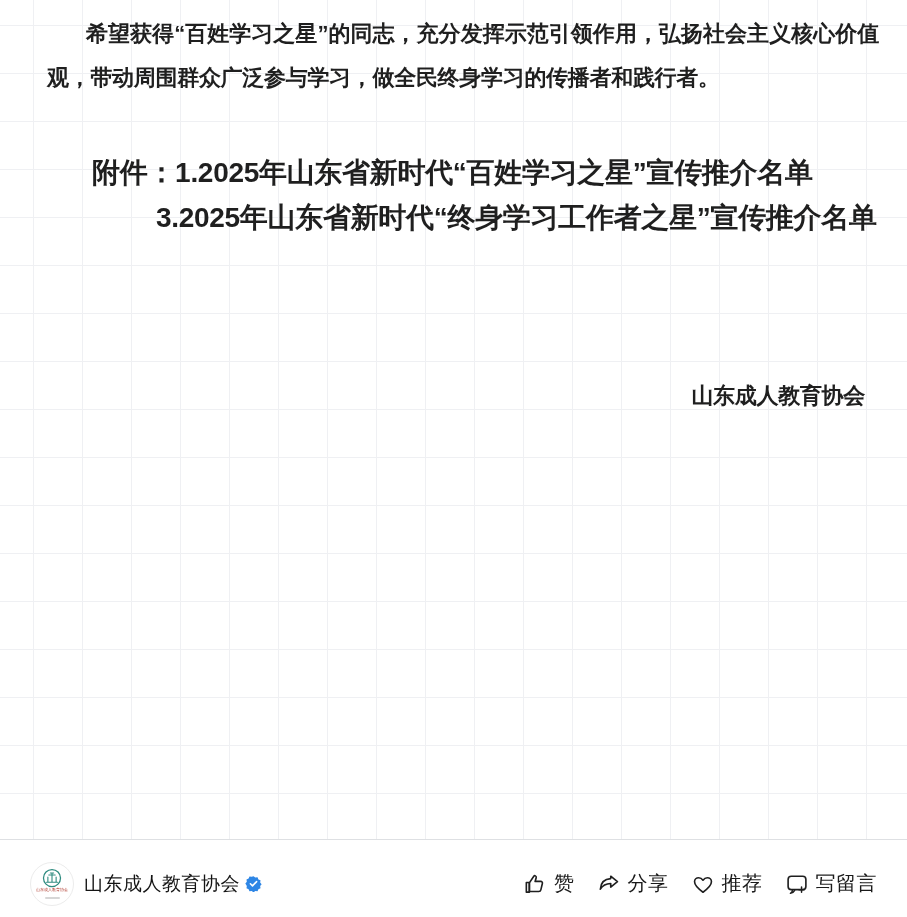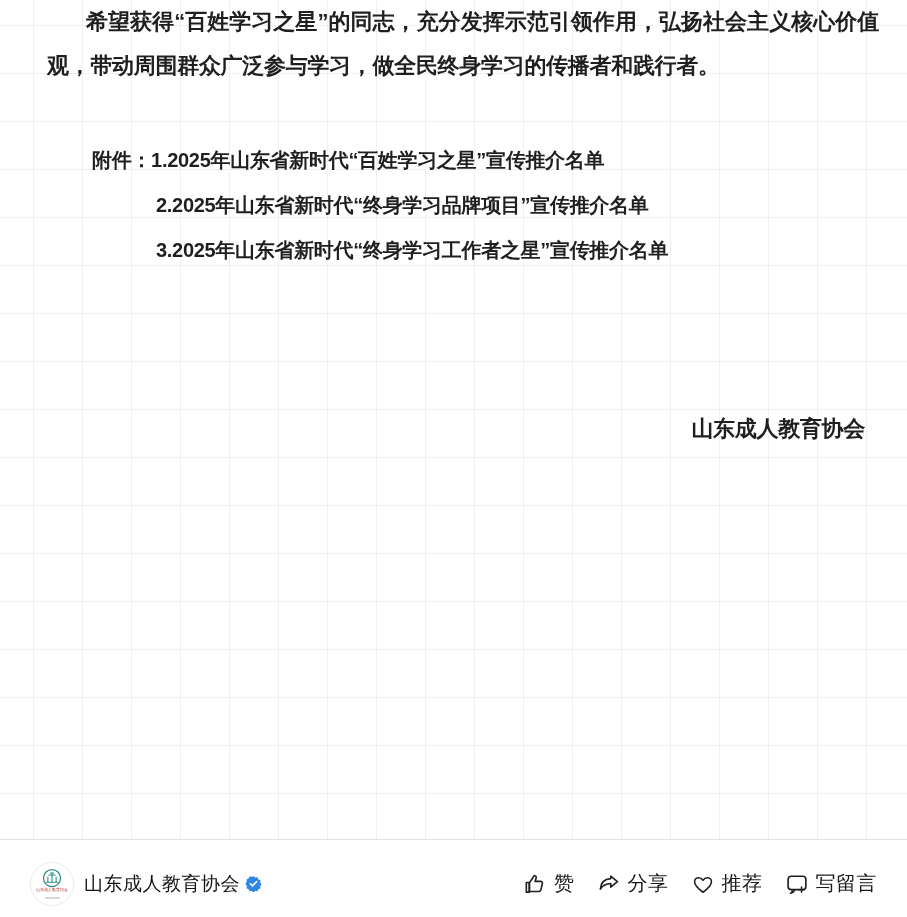--- a/index.html
+++ b/index.html
@@ -5,41 +5,41 @@
   html,body{margin:0;padding:0;background:#ffffff;}
   body{
     width:907px;height:917px;overflow:hidden;
     font-family:"Liberation Sans",sans-serif;
     -webkit-font-smoothing:antialiased;
   }
   
   .doc{
     box-sizing:border-box;position:relative;
     width:907px;height:840px;overflow:hidden;
-    padding:0 28px 0 47px;
+    padding:12px 28px 0 47px;
     background-color:#ffffff;
     background-image:
       linear-gradient(to right,#eff0f3 1px,transparent 1px),
       linear-gradient(to bottom,#eff0f3 1px,transparent 1px);
     background-size:49px 48px;
     background-position:33px 25px;
     border-bottom:1px solid #dee0e3;
   }
   .doc p{
     margin:0;
     font-size:22px;line-height:44px;letter-spacing:-0.3px;
     font-weight:600;color:#1f1f1f;
     text-align:justify;text-indent:39px;
   }
   .para-1{margin-top:-6px;}
   .para-2{margin-top:51px;}
   .para-3{margin-top:48px;}
   .attach{margin-top:50px;}
   .attach-line{
-    font-size:20px;line-height:45px;letter-spacing:-0.3px;
+    font-size:28px;line-height:45px;letter-spacing:-0.3px;
     font-weight:600;color:#1f1f1f;
     padding-left:109px;
   }
   .attach-first{text-indent:-64px;}
   .signature{margin-top:133px;text-align:right;padding-right:14px;}
   .signature div{
     font-size:22px;line-height:45px;letter-spacing:-0.3px;
     font-weight:600;color:#1f1f1f;
   }
   
@@ -71,21 +71,20 @@
   .action span{font-size:20px;color:#1a1a1a;letter-spacing:0.5px;}
 </style>
 </head>
 <body>
 
 <div class="doc">
   <p class="para-1">希望获得“百姓学习之星”的同志，充分发挥示范引领作用，弘扬社会主义核心价值观，带动周围群众广泛参与学习，做全民终身学习的传播者和践行者。</p>
 
   <div class="attach">
     <div class="attach-line attach-first"><span>附件：</span><span>1.2025年山东省新时代“百姓学习之星”宣传推介名单</span></div>
-    <div class="attach-line">2.2025年山东省新时代“终身学习品牌项目”宣传推介名单</div>
     <div class="attach-line">3.2025年山东省新时代“终身学习工作者之星”宣传推介名单</div>
   </div>
 
   <div class="signature">
     <div>山东成人教育协会</div>
   </div>
 </div>
 
 <div class="footer">
 

